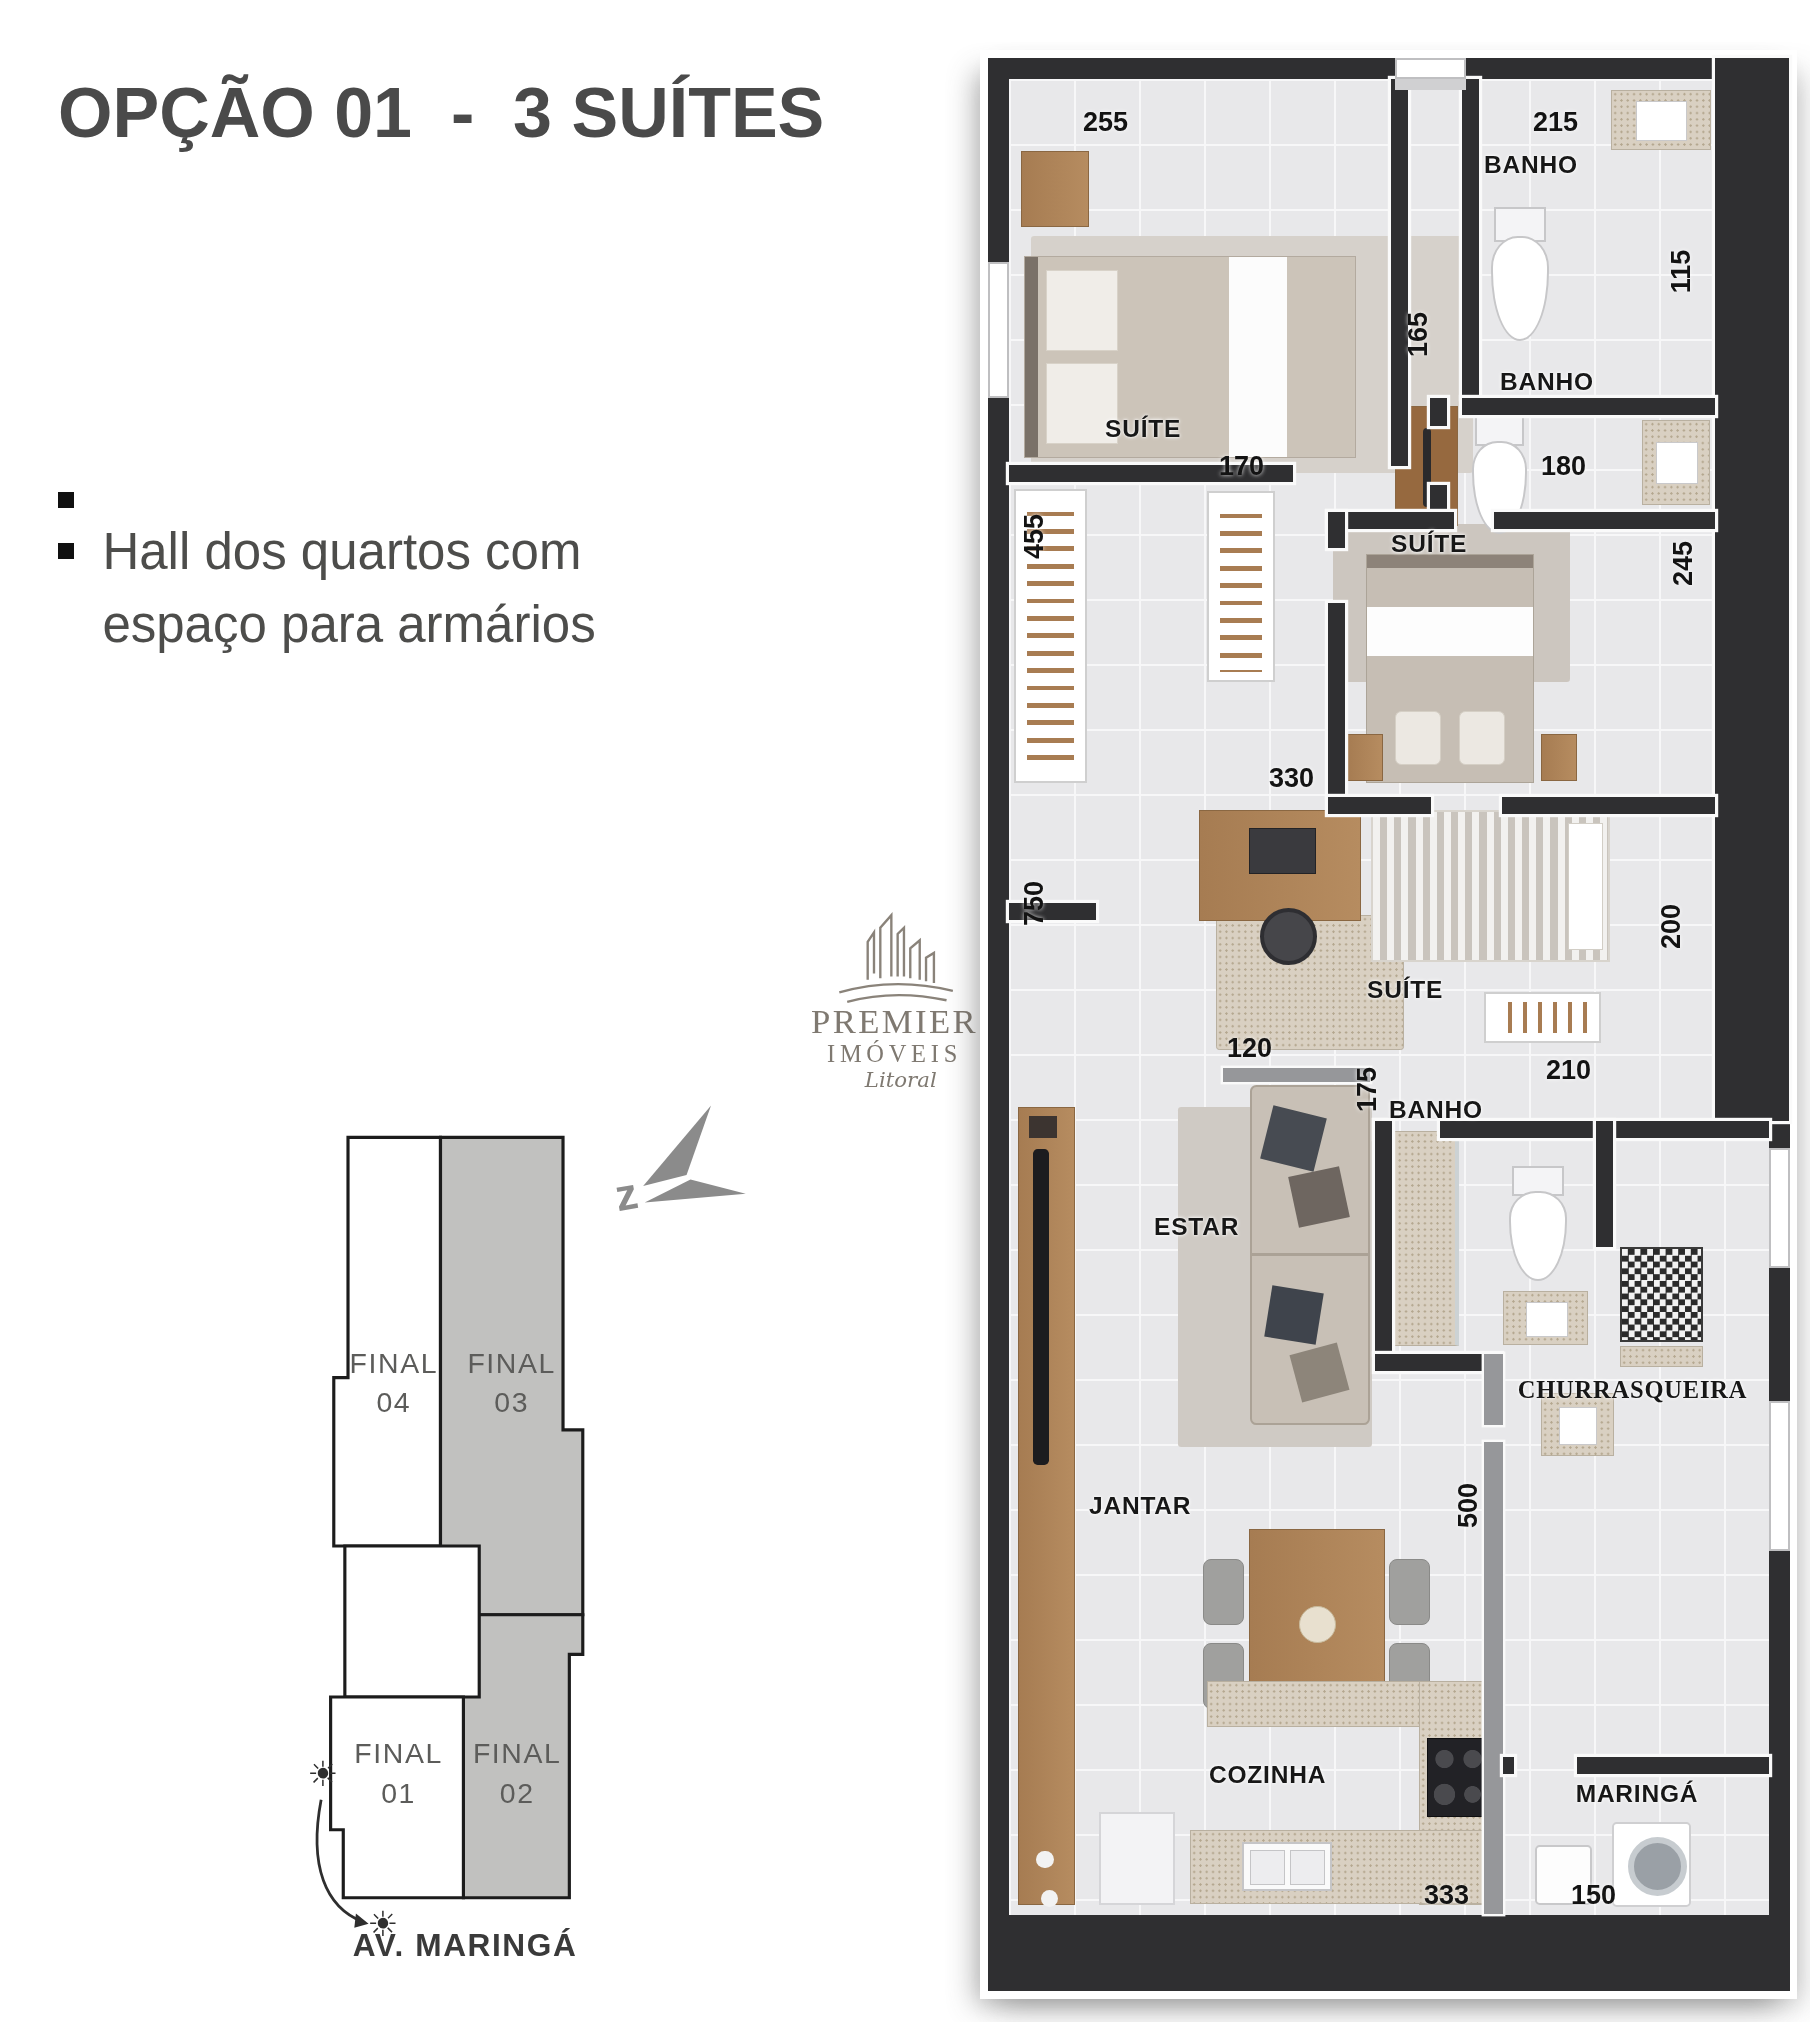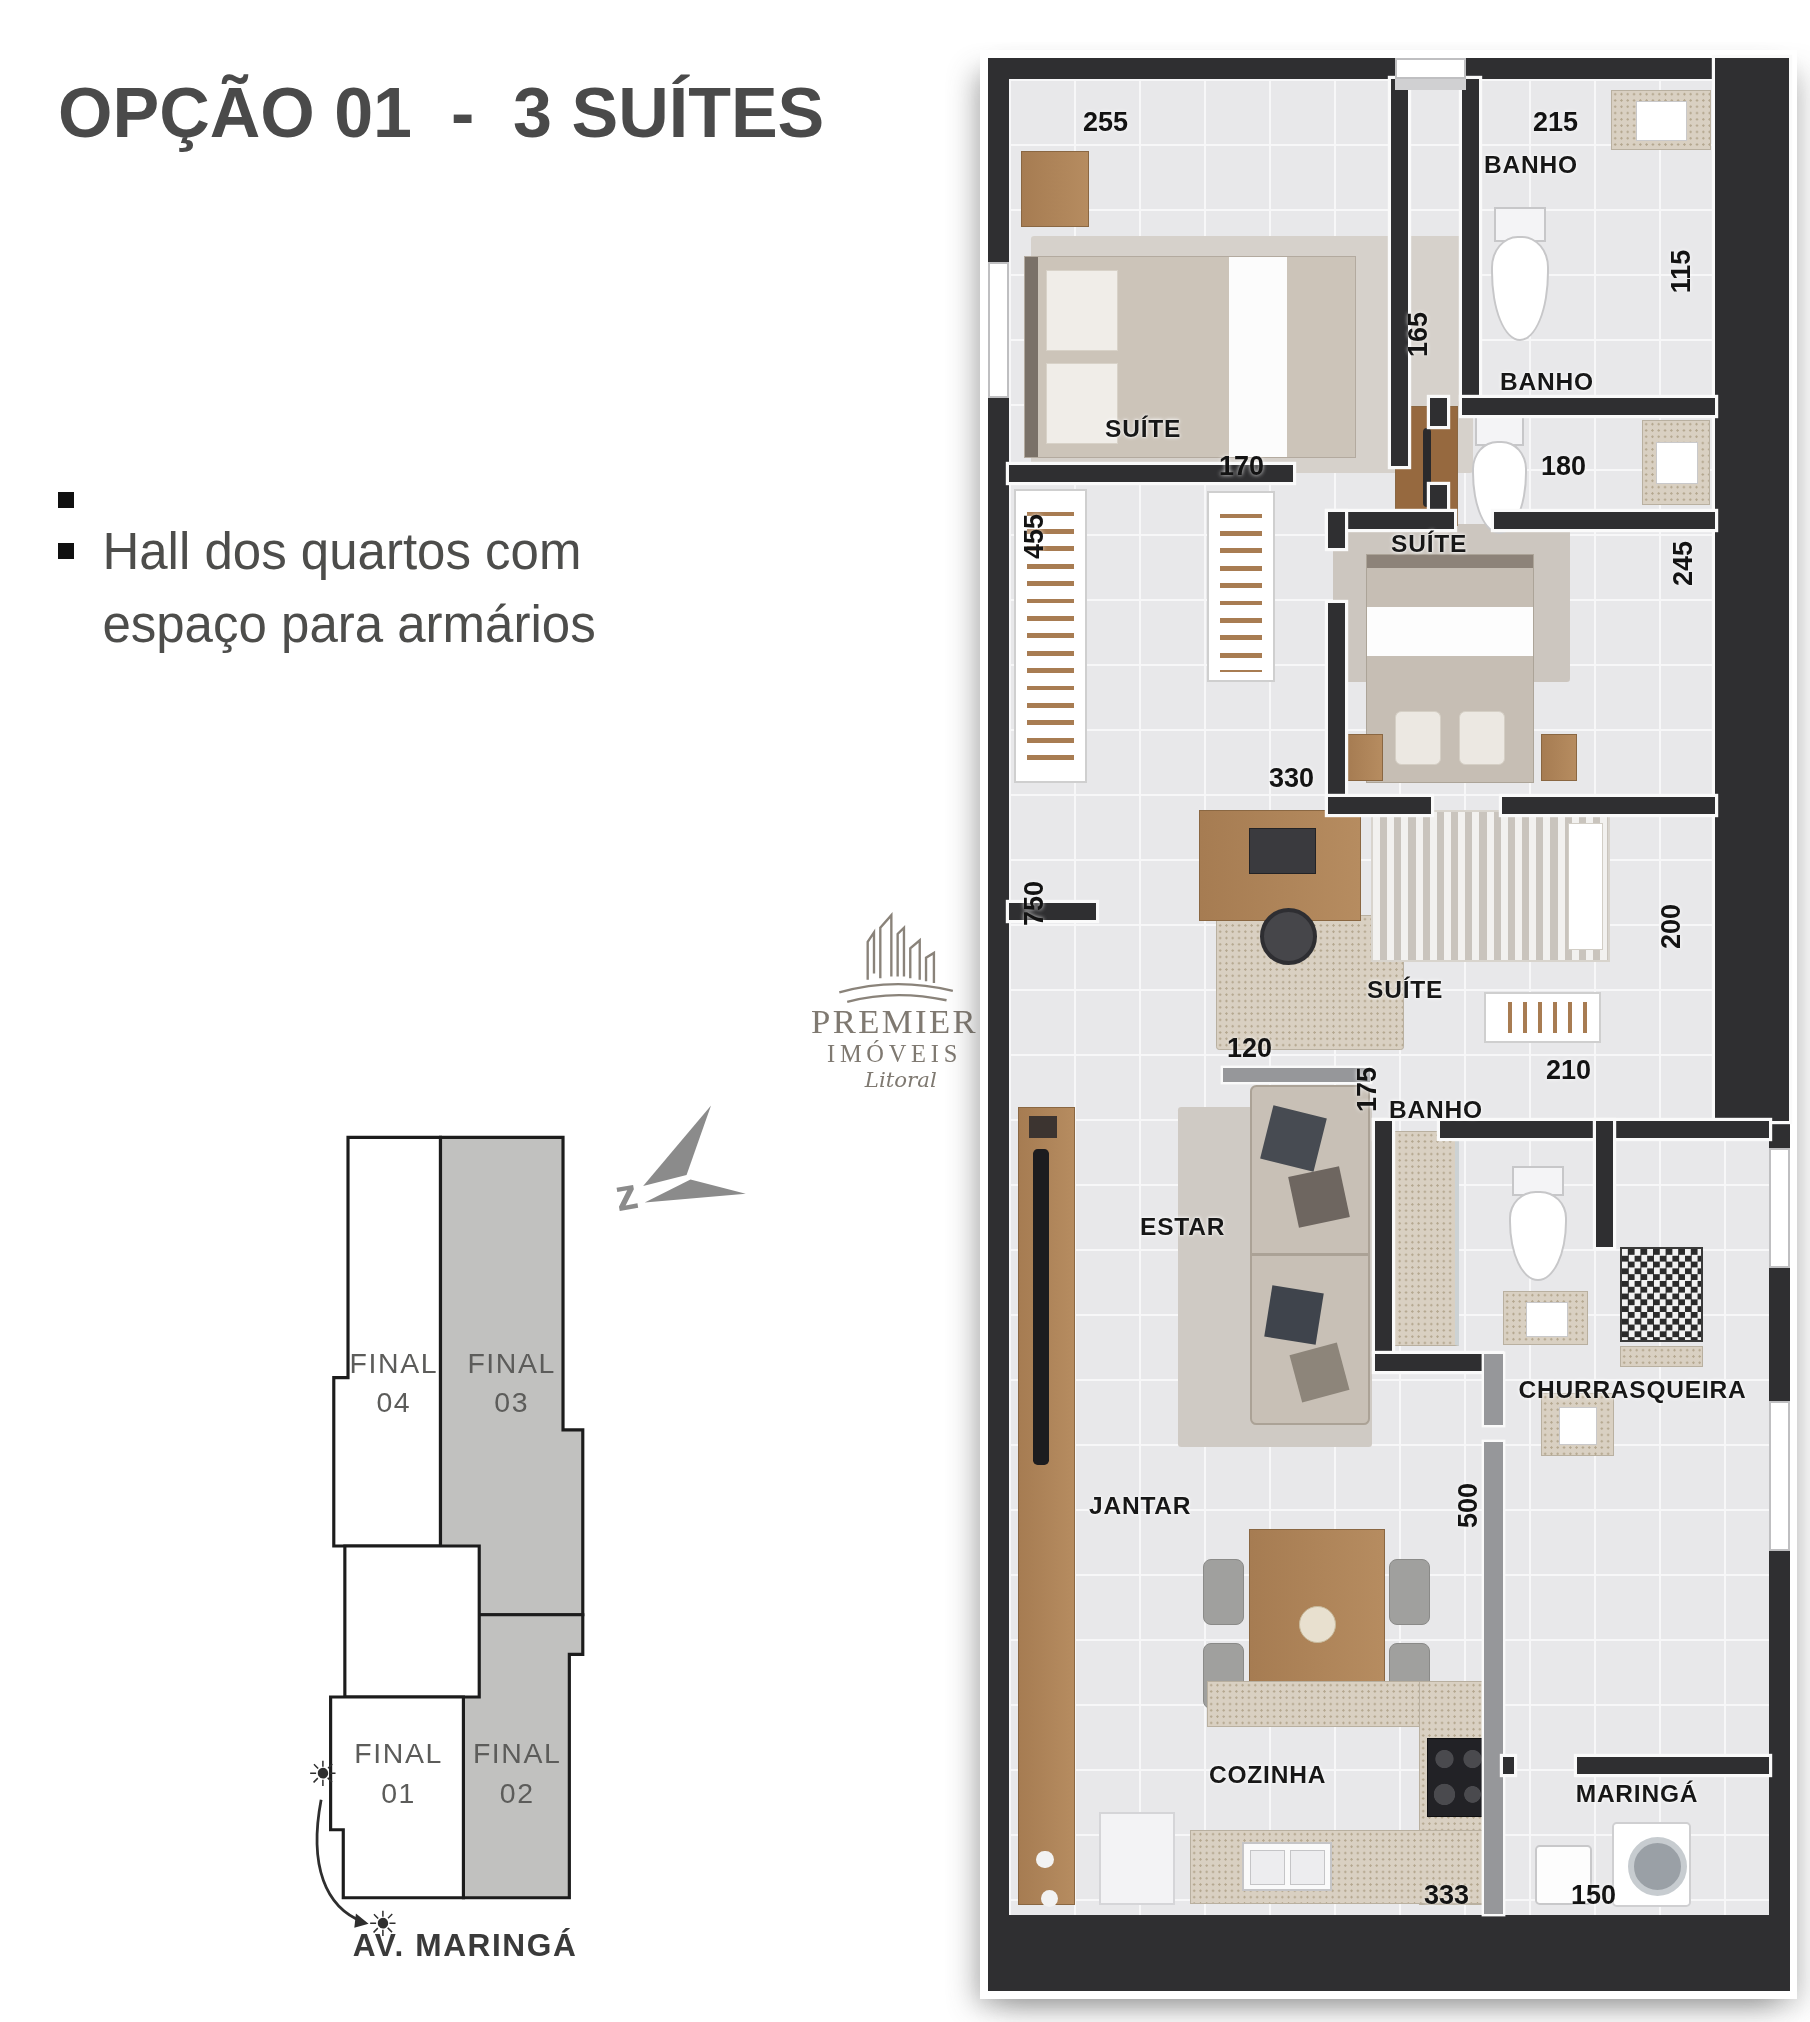--- a/index.html
+++ b/index.html
@@ -280,22 +280,22 @@
     <div class="win" style="left:0;top:204px;width:20.5px;height:136px;"></div>
     <div class="win" style="left:781px;top:1090px;width:20.5px;height:120px;"></div>
     <div class="win" style="left:781px;top:1343px;width:20.5px;height:150px;"></div>
 
     <div class="rm" style="left:117px;top:357px;">SUÍTE</div>
     <div class="rm" style="left:496px;top:93px;">BANHO</div>
     <div class="rm" style="left:512px;top:310px;">BANHO</div>
     <div class="rm" style="left:403px;top:472px;">SUÍTE</div>
     <div class="rm" style="left:379px;top:918px;">SUÍTE</div>
     <div class="rm" style="left:401px;top:1038px;">BANHO</div>
-    <div class="rm" style="left:152px;top:1155px;">ESTAR</div>
-    <div class="rm" style="left:526px;top:1318px;width:237px;text-align:center;">CHURRASQUEIRA</div>
+    <div class="rm" style="left:166px;top:1155px;">ESTAR</div>
+    <div class="rm" style="left:526px;top:1318px;width:237px;text-align:center;font-family:Liberation Serif, serif;">CHURRASQUEIRA</div>
     <div class="rm" style="left:101px;top:1434px;">JANTAR</div>
     <div class="rm" style="left:221px;top:1703px;">COZINHA</div>
     <div class="rm" style="left:574px;top:1722px;width:150px;text-align:center;">MARINGÁ</div>
 
     <div class="dim" style="left:95px;top:49px;">255</div>
     <div class="dim" style="left:545px;top:49px;">215</div>
     <div class="dim v" style="left:672px;top:198px;">115</div>
     <div class="dim v" style="left:408px;top:261px;">165</div>
     <div class="dim" style="left:553px;top:393px;">180</div>
     <div class="dim v" style="left:673px;top:490px;">245</div>

